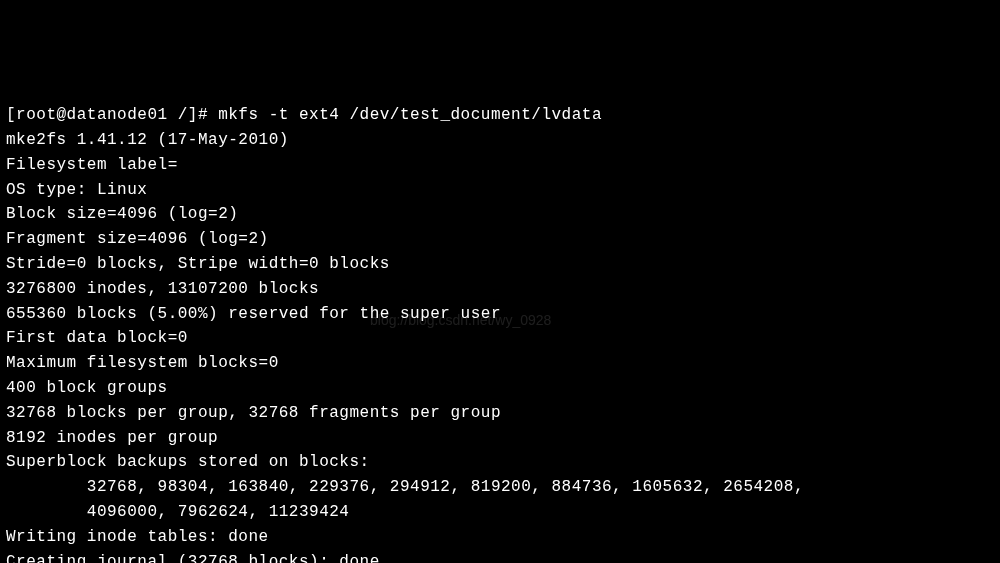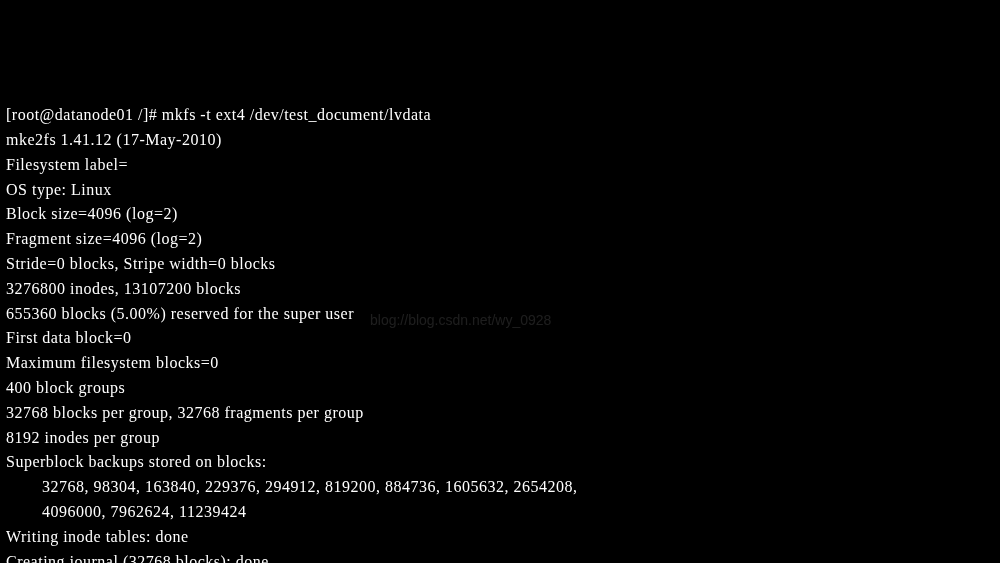--- a/index.html
+++ b/index.html
@@ -1,19 +1,18 @@
 <!DOCTYPE html>
 <html><head>
   <meta charset="utf-8">
   <style>
     * {
       margin: 0;
       padding: 0;
       box-sizing: border-box;
-      font-family: Liberation Serif, serif;
     }
     body {
       background-color: #000000;
       color: #ffffff;
       font-family: "Courier New", Courier, monospace;
       font-size: 16px;
       line-height: 1.55;
       padding: 4px 6px;
       width: 1000px;
       height: 563px;

